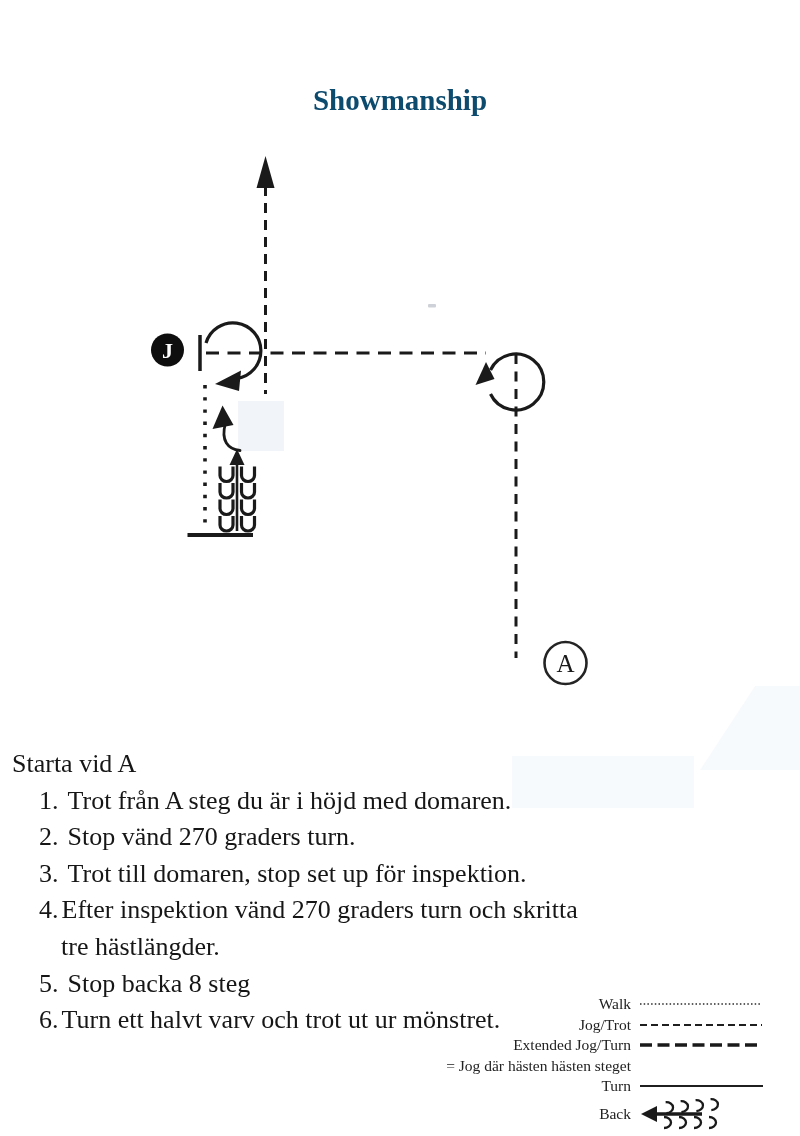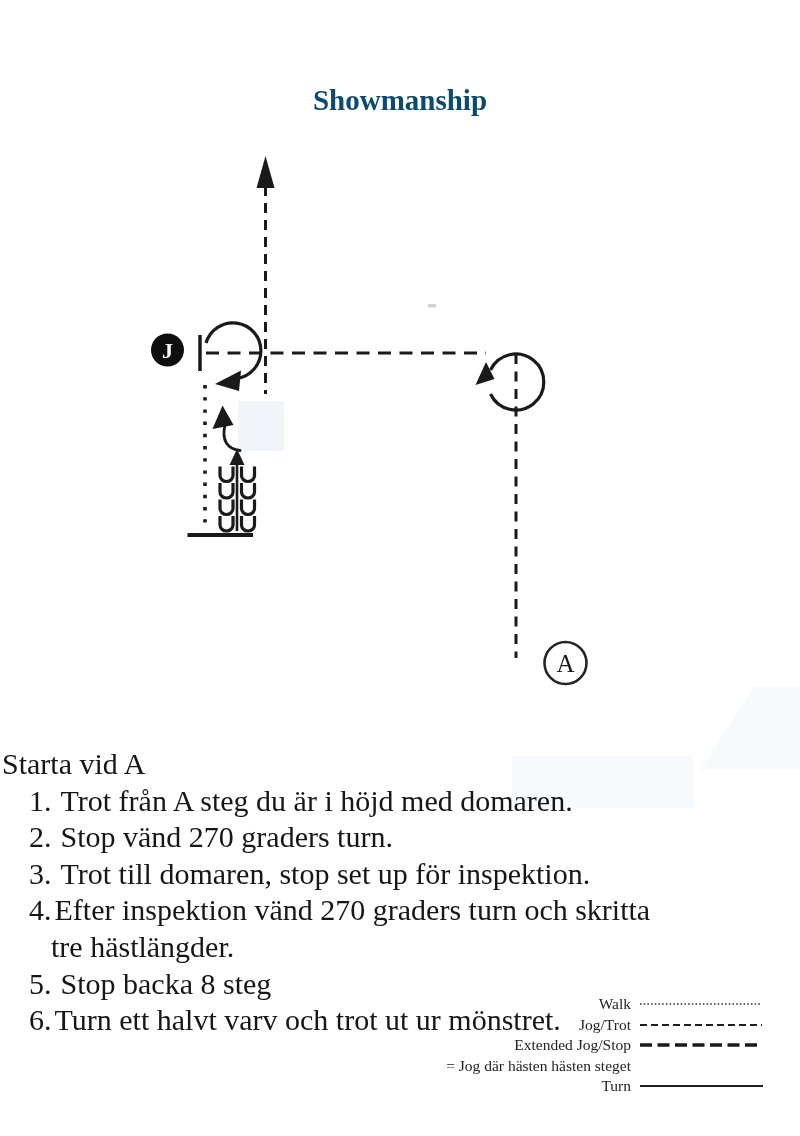--- a/index.html
+++ b/index.html
@@ -12,22 +12,22 @@
     overflow:hidden;
   }
   .title{
     position:absolute;top:84px;left:0;width:100%;
     text-align:center;font-weight:bold;font-size:29px;
     color:#0c4a6e;
   }
   svg.diagram{position:absolute;top:0;left:0;z-index:1;}
   .textlayer{position:absolute;z-index:2;}
   .instructions{
-    left:2px;top:746px;width:600px;
-    font-size:30px;line-height:36.6px;white-space:nowrap;
+    left:12px;top:746px;width:600px;
+    font-size:26px;line-height:36.6px;white-space:nowrap;
   }
   .instr-row{display:flex;}
   .instr-row .num{flex:none;margin-right:9px;}
   .instr-row.tight .num{margin-right:3px;}
   .instr-row.item{padding-left:27px;}
   .instr-row.cont{padding-left:49px;}
   .legend{
     right:36px;top:994px;width:340px;
     font-size:15.5px;color:#222;
   }
@@ -143,21 +143,21 @@
     <div class="legend-row">
       <span class="legend-label">Jog/Trot</span>
       <span class="legend-sample">
         <svg width="126" height="6">
             <line x1="2" y1="3" x2="124" y2="3" stroke="#1f1f1f" stroke-width="2.2" stroke-dasharray="7 4"></line>
           </svg>
       </span>
     </div>
 
     <div class="legend-row">
-      <span class="legend-label">Extended Jog/Stop</span>
+      <span class="legend-label">Extended Jog/Turn</span>
       <span class="legend-sample">
         <svg width="126" height="8">
             <line x1="2" y1="4" x2="122" y2="4" stroke="#1a1a1a" stroke-width="3.6" stroke-dasharray="12 5.5"></line>
           </svg>
       </span>
     </div>
 
     <div class="legend-row">
       <span class="legend-label">= Jog där hästen hästen steget</span>
       <span class="legend-sample"></span>
@@ -165,15 +165,36 @@
 
     <div class="legend-row">
       <span class="legend-label">Turn</span>
       <span class="legend-sample">
         <svg width="126" height="6">
             <line x1="2" y1="3" x2="125" y2="3" stroke="#1f1f1f" stroke-width="2.2"></line>
           </svg>
       </span>
     </div>
 
+    <div class="legend-row back-row">
+      <span class="legend-label">Back</span>
+      <span class="legend-sample">
+        <svg width="126" height="34">
+          <polygon points="3,17 19,9 19,25" fill="#1a1a1a"></polygon>
+          <line x1="17" y1="17" x2="64" y2="17" stroke="#1a1a1a" stroke-width="3.4"></line>
+          <g fill="none" stroke="#1a1a1a" stroke-width="2.3" transform="rotate(-4 60 9)">
+            <path d="M 28 3 A 7 5.5 0 1 1 28 14"></path>
+            <path d="M 43 3 A 7 5.5 0 1 1 43 14"></path>
+            <path d="M 58 3 A 7 5.5 0 1 1 58 14"></path>
+            <path d="M 73 3 A 7 5.5 0 1 1 73 14"></path>
+          </g>
+          <g fill="none" stroke="#1a1a1a" stroke-width="2.3">
+            <path d="M 26 20 A 7 5.5 0 1 1 26 31"></path>
+            <path d="M 41 20 A 7 5.5 0 1 1 41 31"></path>
+            <path d="M 56 20 A 7 5.5 0 1 1 56 31"></path>
+            <path d="M 71 20 A 7 5.5 0 1 1 71 31"></path>
+          </g>
+        </svg>
+      </span>
+    </div>
 
   </div>
 </div>
 
 </body></html>

